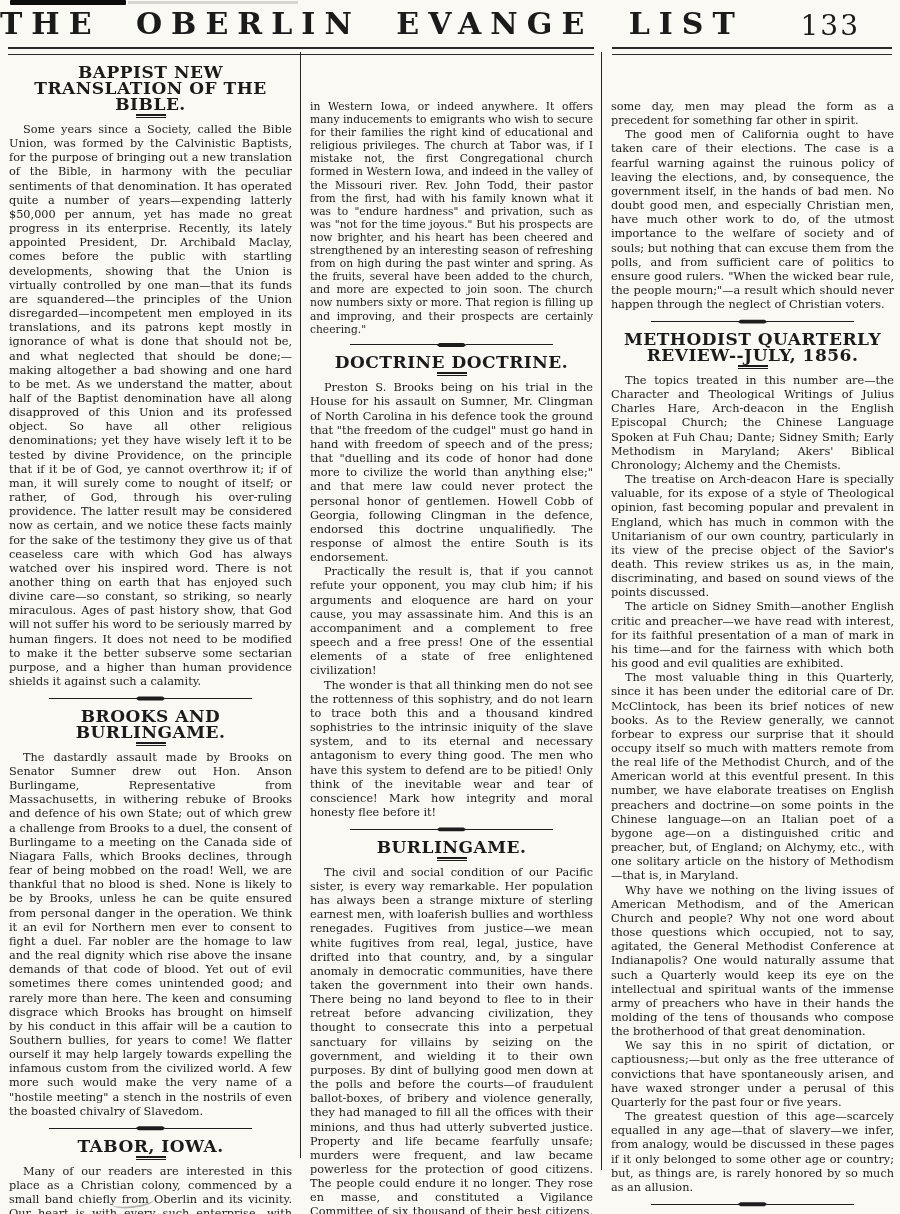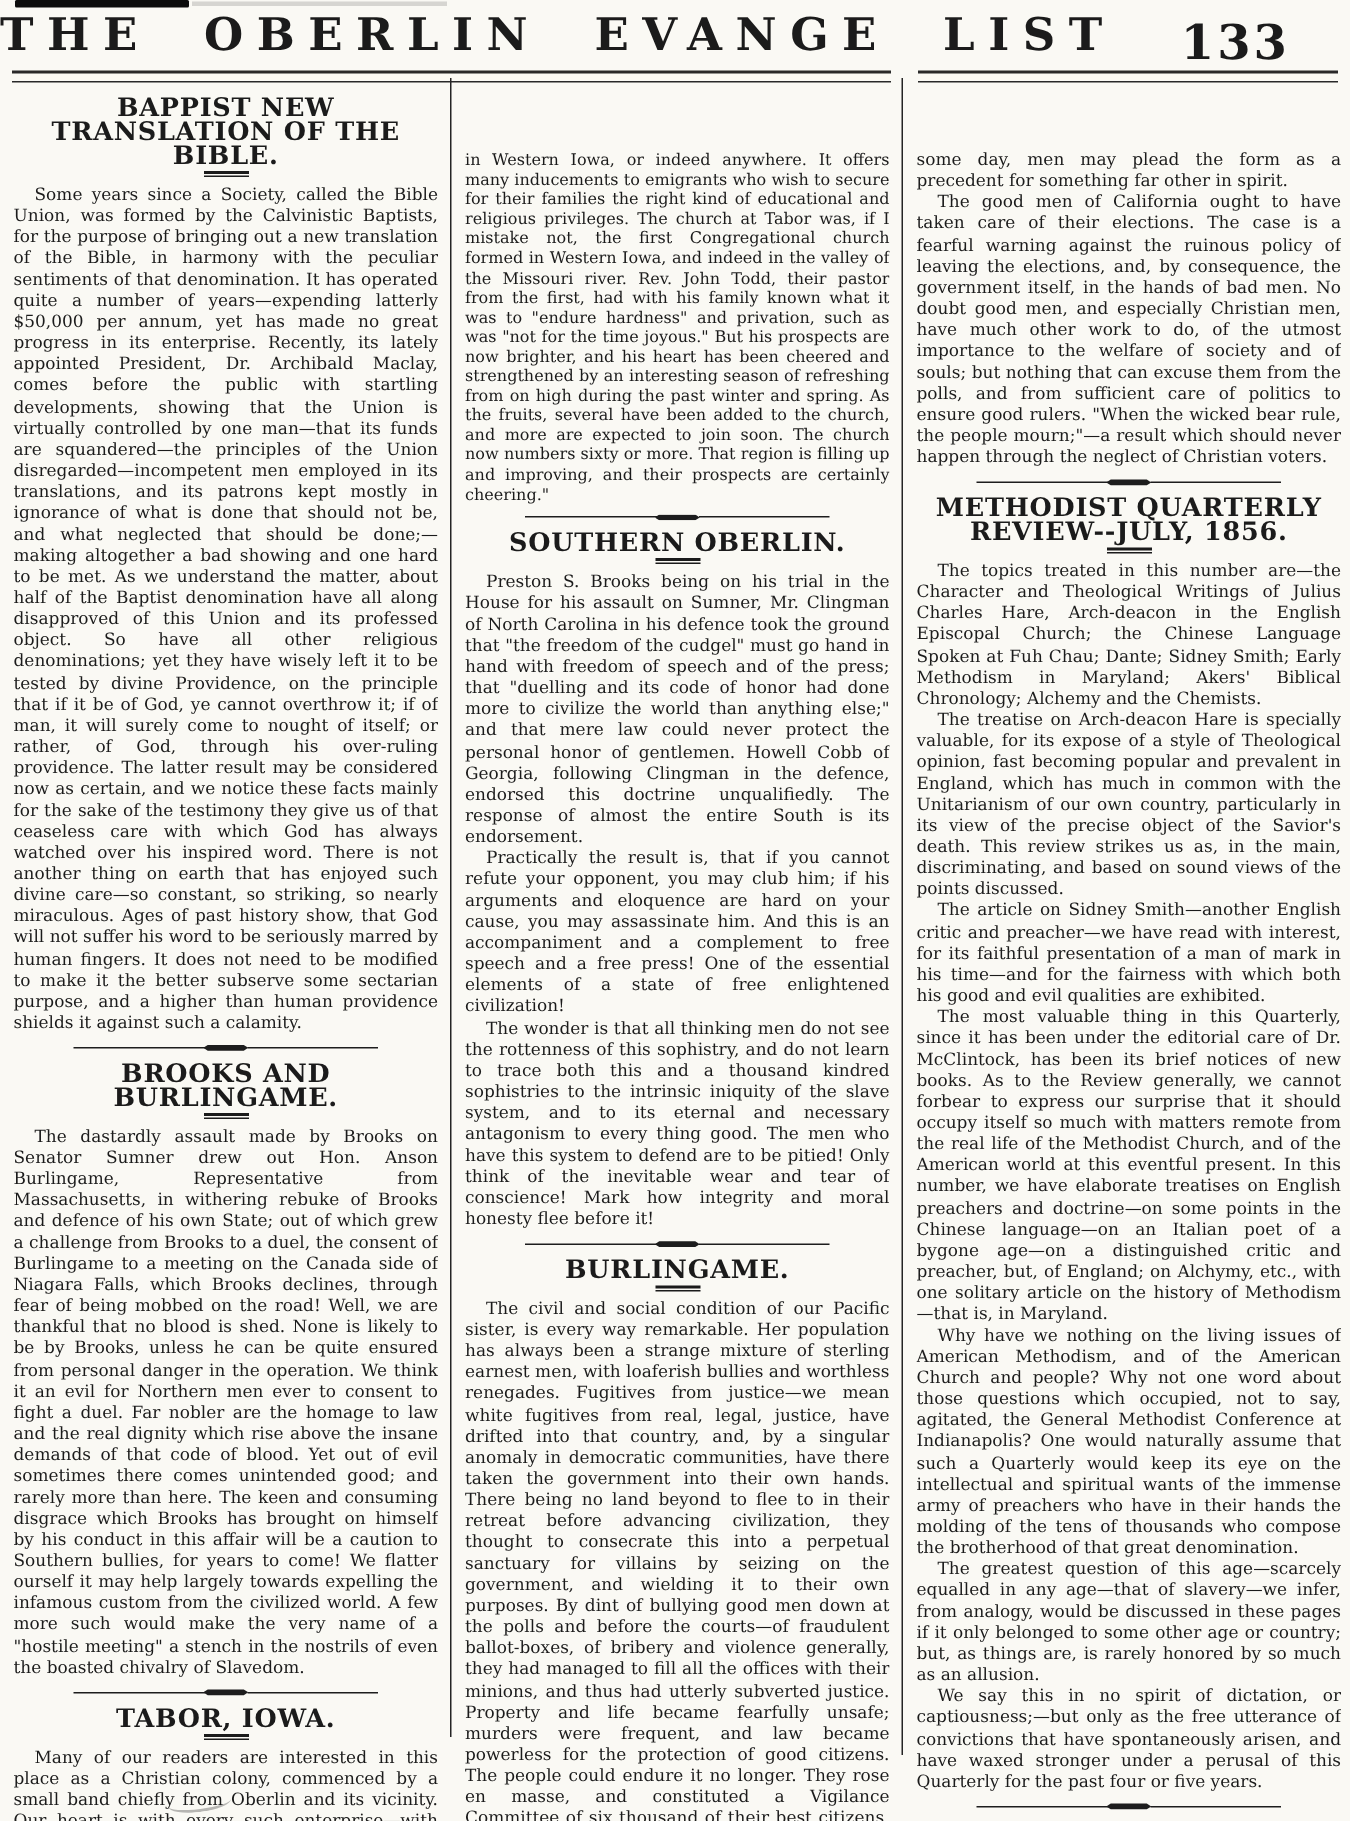--- a/index.html
+++ b/index.html
@@ -6,21 +6,21 @@
   .page{
     position:relative;width:900px;height:1214px;margin:0 auto;
     background:#faf9f4;overflow:hidden;
     font-family:"DejaVu Serif","Liberation Serif",serif;color:#1b1b1b;
   }
   .masthead{position:absolute;top:6px;left:0;width:100%;text-align:left;}
   .masthead .title{
     margin:0;font-size:30px;font-weight:700;letter-spacing:9px;word-spacing:16px;
     display:inline-block;
   }
-  .pagenum{position:absolute;top:9px;right:40px;font-size:32px;font-weight:700;letter-spacing:2px;}
+  .pagenum{position:absolute;top:9px;right:40px;font-size:28px;font-weight:400;letter-spacing:2px;}
   .toprule{position:absolute;top:47px;height:5px;border-top:2px solid #181818;border-bottom:1px solid #181818;opacity:.92;}
   .toprule.left{left:8px;width:586px;}
   .toprule.right{left:612px;width:280px;}
   .vrule{position:absolute;top:52px;width:1.4px;background:#242424;}
   .vrule.v1{left:300px;height:1106px;}
   .vrule.v2{left:601px;height:1118px;}
   .col{
     position:absolute;top:57px;width:283px;height:1157px;overflow:hidden;
     text-align:justify;
   }
@@ -89,21 +89,21 @@
     <p>Many of our readers are interested in this place as a Christian colony, commenced by a small band chiefly from Oberlin and its vicinity. Our heart is with every such enterprise—with this the more for our personal knowledge of the people, and of their sacrifices for Christ's kingdom. A correspondent of the Cong. Herald, writes of them from personal observation thus:</p>
 
   </div>
 
   <div class="col col2">
     <p class="cont small">in Western Iowa, or indeed anywhere. It offers many inducements to emigrants who wish to secure for their families the right kind of educational and religious privileges. The church at Tabor was, if I mistake not, the first Congregational church formed in Western Iowa, and indeed in the valley of the Missouri river. Rev. John Todd, their pastor from the first, had with his family known what it was to "endure hardness" and privation, such as was "not for the time joyous." But his prospects are now brighter, and his heart has been cheered and strengthened by an interesting season of refreshing from on high during the past winter and spring. As the fruits, several have been added to the church, and more are expected to join soon. The church now numbers sixty or more. That region is filling up and improving, and their prospects are certainly cheering."</p>
 
     <div class="divider">
         <span class="div-center"></span>
       </div>
-    <h2>SOUTHERN OBERLIN.</h2>
+    <h2>DOCTRINE DOCTRINE.</h2>
     <div class="hrule"></div>
     <p>Preston S. Brooks being on his trial in the House for his assault on Sumner, Mr. Clingman of North Carolina in his defence took the ground that "the freedom of the cudgel" must go hand in hand with freedom of speech and of the press; that "duelling and its code of honor had done more to civilize the world than anything else;" and that mere law could never protect the personal honor of gentlemen. Howell Cobb of Georgia, following Clingman in the defence, endorsed this doctrine unqualifiedly. The response of almost the entire South is its endorsement.</p>
     <p>Practically the result is, that if you cannot refute your opponent, you may club him; if his arguments and eloquence are hard on your cause, you may assassinate him. And this is an accompaniment and a complement to free speech and a free press! One of the essential elements of a state of free enlightened civilization!</p>
     <p>The wonder is that all thinking men do not see the rottenness of this sophistry, and do not learn to trace both this and a thousand kindred sophistries to the intrinsic iniquity of the slave system, and to its eternal and necessary antagonism to every thing good. The men who have this system to defend are to be pitied! Only think of the inevitable wear and tear of conscience! Mark how integrity and moral honesty flee before it!</p>
 
     <div class="divider">
         <span class="div-center"></span>
       </div>
     <h2>BURLINGAME.</h2>
     <div class="hrule"></div>
@@ -118,22 +118,22 @@
     <div class="divider">
         <span class="div-center"></span>
       </div>
     <h2>METHODIST QUARTERLY REVIEW--JULY, 1856.</h2>
     <div class="hrule"></div>
     <p>The topics treated in this number are—the Character and Theological Writings of Julius Charles Hare, Arch-deacon in the English Episcopal Church; the Chinese Language Spoken at Fuh Chau; Dante; Sidney Smith; Early Methodism in Maryland; Akers' Biblical Chronology; Alchemy and the Chemists.</p>
     <p>The treatise on Arch-deacon Hare is specially valuable, for its expose of a style of Theological opinion, fast becoming popular and prevalent in England, which has much in common with the Unitarianism of our own country, particularly in its view of the precise object of the Savior's death. This review strikes us as, in the main, discriminating, and based on sound views of the points discussed.</p>
     <p>The article on Sidney Smith—another English critic and preacher—we have read with interest, for its faithful presentation of a man of mark in his time—and for the fairness with which both his good and evil qualities are exhibited.</p>
     <p>The most valuable thing in this Quarterly, since it has been under the editorial care of Dr. McClintock, has been its brief notices of new books. As to the Review generally, we cannot forbear to express our surprise that it should occupy itself so much with matters remote from the real life of the Methodist Church, and of the American world at this eventful present. In this number, we have elaborate treatises on English preachers and doctrine—on some points in the Chinese language—on an Italian poet of a bygone age—on a distinguished critic and preacher, but, of England; on Alchymy, etc., with one solitary article on the history of Methodism—that is, in Maryland.</p>
     <p>Why have we nothing on the living issues of American Methodism, and of the American Church and people? Why not one word about those questions which occupied, not to say, agitated, the General Methodist Conference at Indianapolis? One would naturally assume that such a Quarterly would keep its eye on the intellectual and spiritual wants of the immense army of preachers who have in their hands the molding of the tens of thousands who compose the brotherhood of that great denomination.</p>
+    <p>We say this in no spirit of dictation, or captiousness;—but only as the free utterance of convictions that have spontaneously arisen, and have waxed stronger under a perusal of this Quarterly for the past four or five years.</p>
     <p>The greatest question of this age—scarcely equalled in any age—that of slavery—we infer, from analogy, would be discussed in these pages if it only belonged to some other age or country; but, as things are, is rarely honored by so much as an allusion.</p>
-    <p>We say this in no spirit of dictation, or captiousness;—but only as the free utterance of convictions that have spontaneously arisen, and have waxed stronger under a perusal of this Quarterly for the past four or five years.</p>
 
     <div class="divider">
         <span class="div-center"></span>
       </div>
     <p class="cont small">A modern writer of no small discrimination and force, says that the Jesuits have been in existence 300 years, and have had their pick of the choicest intellect of all Europe; they have a scheme of education masterly in its way, but there has not been a single great original man produced in the company of the Jesuits, down to the present time. They absorb talent enough, but they strangle it.</p>
 
   </div>
 
   <div class="mark"></div>
 

